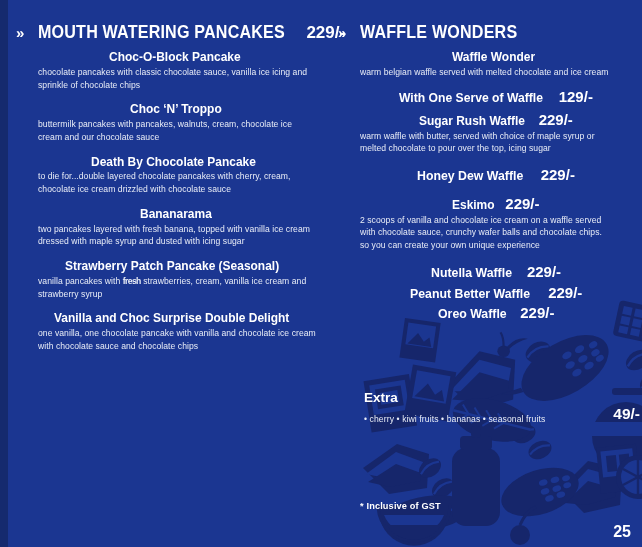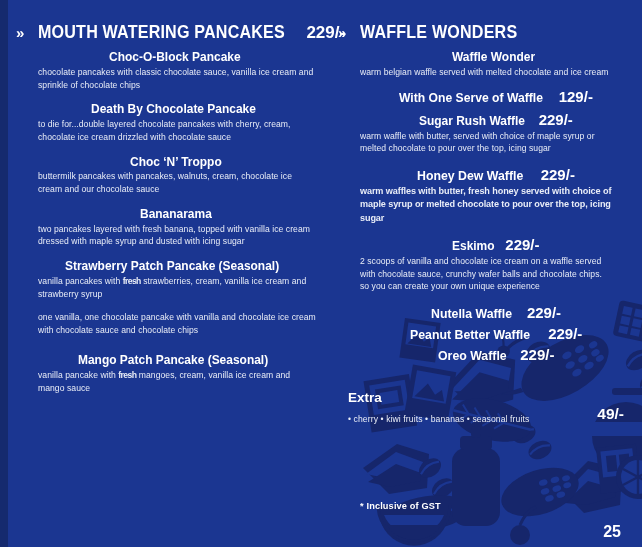--- a/index.html
+++ b/index.html
@@ -138,21 +138,21 @@
 
   .sub-item { margin-top: 9px; }
   .sub-item .item-name { font-size: 12.8px; }
 
   .tight { margin-top: 6px; }
   .tighter { margin-top: 3px; }
 
   
   .extra-block {
     position: absolute;
-    left: 348px;
+    left: 364px;
     top: 390px;
     width: 276px;
     z-index: 3;
     display: flex;
     align-items: flex-end;
     justify-content: space-between;
   }
   .extra-label {
     font-family: "Liberation Sans Narrow", "Liberation Sans", sans-serif;
     font-weight: bold;
@@ -177,21 +177,21 @@
     left: 360px;
     top: 501px;
     font-family: "Liberation Sans Narrow", "Liberation Sans", sans-serif;
     font-weight: bold;
     font-size: 9.2px;
     letter-spacing: 0.15px;
     z-index: 4;
   }
   .page-number {
     position: absolute;
-    right: 21px;
+    right: 11px;
     bottom: 6px;
     font-family: "Liberation Sans Narrow", "Liberation Sans", sans-serif;
     font-weight: bold;
     font-size: 16px;
     z-index: 4;
   }
 </style>
 </head>
 <body>
 
@@ -399,62 +399,59 @@
       <span class="section-title">MOUTH WATERING PANCAKES</span>
       <span class="section-price">229/-</span>
     </div>
 
     <div class="items">
 
       <div class="item">
         <div class="item-row">
           <div class="item-name">Choc-O-Block Pancake</div>
         </div>
-        <div class="item-desc">chocolate pancakes with classic chocolate sauce, vanilla ice cream and sprinkle of chocolate chips</div>
+        <div class="item-desc">chocolate pancakes with classic chocolate sauce, vanilla ice icing and sprinkle of chocolate chips</div>
+      </div>
+
+      <div class="item">
+        <div class="item-row">
+          <div class="item-name">Choc ‘N’ Troppo</div>
+        </div>
+        <div class="item-desc">buttermilk pancakes with pancakes, walnuts, cream, chocolate ice cream and our chocolate sauce</div>
       </div>
 
       <div class="item">
         <div class="item-row">
           <div class="item-name">Death By Chocolate Pancake</div>
         </div>
         <div class="item-desc">to die for...double layered chocolate pancakes with cherry, cream, chocolate ice cream drizzled with chocolate sauce</div>
       </div>
 
       <div class="item">
         <div class="item-row">
-          <div class="item-name">Choc ‘N’ Troppo</div>
-        </div>
-        <div class="item-desc">buttermilk pancakes with pancakes, walnuts, cream, chocolate ice cream and our chocolate sauce</div>
-      </div>
-
-      <div class="item">
-        <div class="item-row">
           <div class="item-name">Bananarama</div>
         </div>
         <div class="item-desc">two pancakes layered with fresh banana, topped with vanilla ice cream dressed with maple syrup and dusted with icing sugar</div>
       </div>
 
 
       <div class="item">
         <div class="item-row">
           <div class="item-name">Strawberry Patch Pancake (Seasonal)</div>
         </div>
         <div class="item-desc"><span>vanilla pancakes with </span><span class="fresh">fresh</span><span> strawberries, cream, vanilla ice cream and strawberry syrup</span></div>
       </div>
 
       <div class="item">
+        <div class="item-row">
+          <div class="item-name">Vanilla and Choc Surprise Double Delight</div>
+        </div>
         <div class="item-desc">one vanilla, one chocolate pancake with vanilla and chocolate ice cream with chocolate sauce and chocolate chips</div>
       </div>
 
-      <div class="item" style="margin-top:16px">
-        <div class="item-row">
-          <div class="item-name">Mango Patch Pancake (Seasonal)</div>
-        </div>
-        <div class="item-desc"><span>vanilla pancake with </span><span class="fresh">fresh</span><span> mangoes, cream, vanilla ice cream and mango sauce</span></div>
-      </div>
 
     </div>
   </div>
 
   <div class="col col-right">
     <div class="section-head">
       <span class="chev">»</span>
       <span class="section-title">WAFFLE WONDERS</span>
     </div>
 
@@ -481,21 +478,20 @@
           <div class="item-price">229/-</div>
         </div>
         <div class="item-desc">warm waffle with butter, served with choice of maple syrup or melted chocolate to pour over the top, icing sugar</div>
       </div>
 
       <div class="item narrow">
         <div class="item-row">
           <div class="item-name">Honey Dew Waffle</div>
           <div class="item-price">229/-</div>
         </div>
-        <div class="item-desc">warm waffles with butter, fresh honey served with choice of maple syrup or melted chocolate to pour over the top, icing sugar</div>
       </div>
 
       <div class="item">
         <div class="item-row">
           <div class="item-name">Eskimo</div>
           <div class="item-price">229/-</div>
         </div>
         <div class="item-desc">2 scoops of vanilla and chocolate ice cream on a waffle served with chocolate sauce, crunchy wafer balls and chocolate chips. so you can create your own unique experience</div>
       </div>
 

